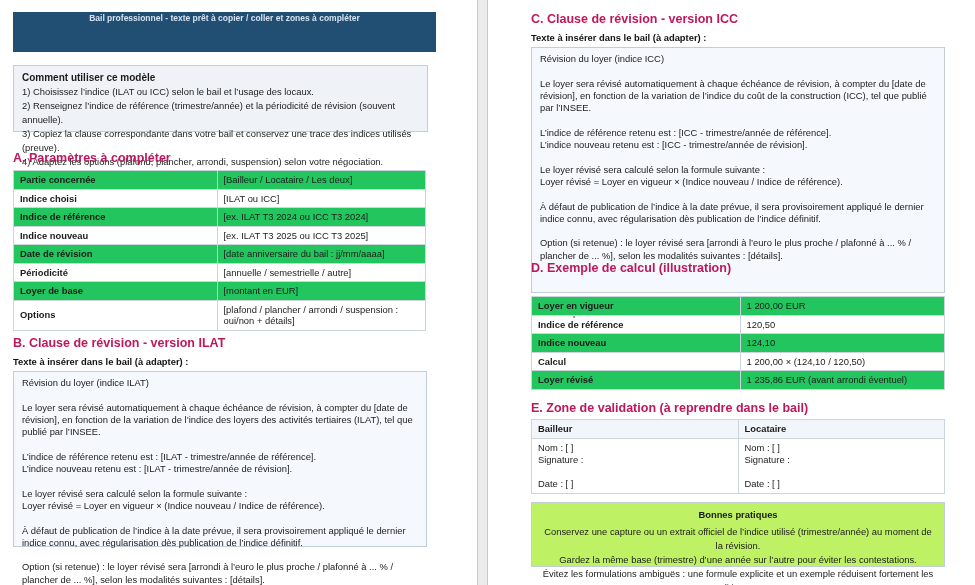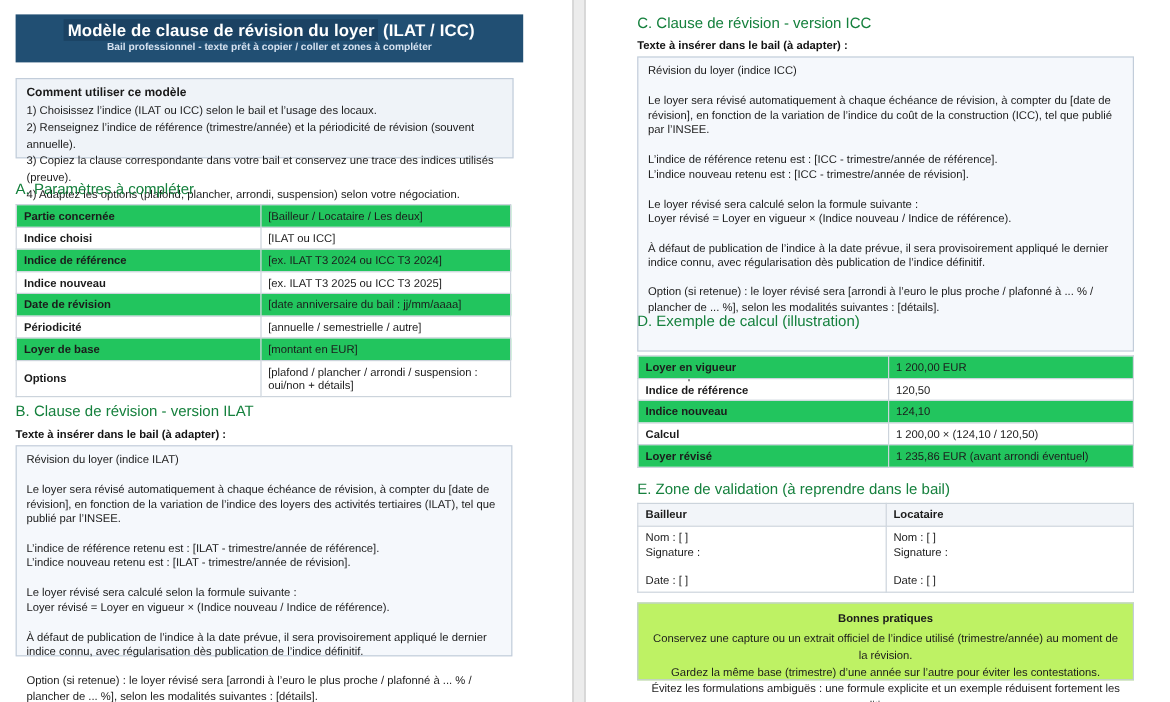--- a/index.html
+++ b/index.html
@@ -21,21 +21,21 @@
   .banner-sub{margin-top:1px;font-size:8.5px;font-weight:bold;color:#d6e2f0;}
 
   
   .infobox{box-sizing:border-box;border:1px solid #c2cdda;background:#eff3f8;
     padding:5px 8px;font-size:9.4px;line-height:14px;}
   .clausebox{box-sizing:border-box;border:1px solid #c2cdda;background:#f5f8fc;
     padding:5px 8px;font-size:9.4px;line-height:12.3px;}
   .clausebox p{margin:0;}
   .clausebox p.g{margin-top:12.3px;}
 
-  .sec-title{position:absolute;font-size:12.5px;font-weight:normal;color:#15803d;white-space:nowrap;}
+  .sec-title{position:absolute;font-size:12.5px;font-weight:bold;color:#be185d;white-space:nowrap;}
   .sub-label{position:absolute;font-size:9.4px;font-weight:bold;color:#111;white-space:nowrap;}
   .note{position:absolute;font-size:9.4px;color:#222;white-space:nowrap;margin-top:25px;}
 
   .box-title{font-weight:bold;font-size:10px;margin:0 0 4px 0;}
   .infobox p{margin:0;}
 
   
   table{border-collapse:collapse;table-layout:fixed;}
   .ptable{position:absolute;box-sizing:border-box;}
   .ptable td,.ptable th{border:1px solid #ccd4dc;font-size:9.4px;padding:3px 6px;
@@ -48,23 +48,20 @@
   .ecell .date-line{margin-top:12px;}
 </style>
 </head>
 <body>
 
 <div id="page-divider"></div>
 
 <div class="col" id="col-left">
 
   <div class="banner">
-    <div class="banner-title">
-      <span class="hl">Modèle de clause de révision du loyer</span><span> (ILAT / ICC)</span>
-    </div>
     <div class="banner-sub">Bail professionnel - texte prêt à copier / coller et zones à compléter</div>
   </div>
 
   <div class="infobox" style="position:absolute;top:65px;left:0;width:415px;height:67px;">
     <p class="box-title">Comment utiliser ce modèle</p>
     <p>1) Choisissez l’indice (ILAT ou ICC) selon le bail et l’usage des locaux.</p>
     <p>2) Renseignez l’indice de référence (trimestre/année) et la périodicité de révision (souvent annuelle).</p>
     <p>3) Copiez la clause correspondante dans votre bail et conservez une trace des indices utilisés (preuve).</p>
     <p>4) Adaptez les options (plafond, plancher, arrondi, suspension) selon votre négociation.</p>
   </div>

